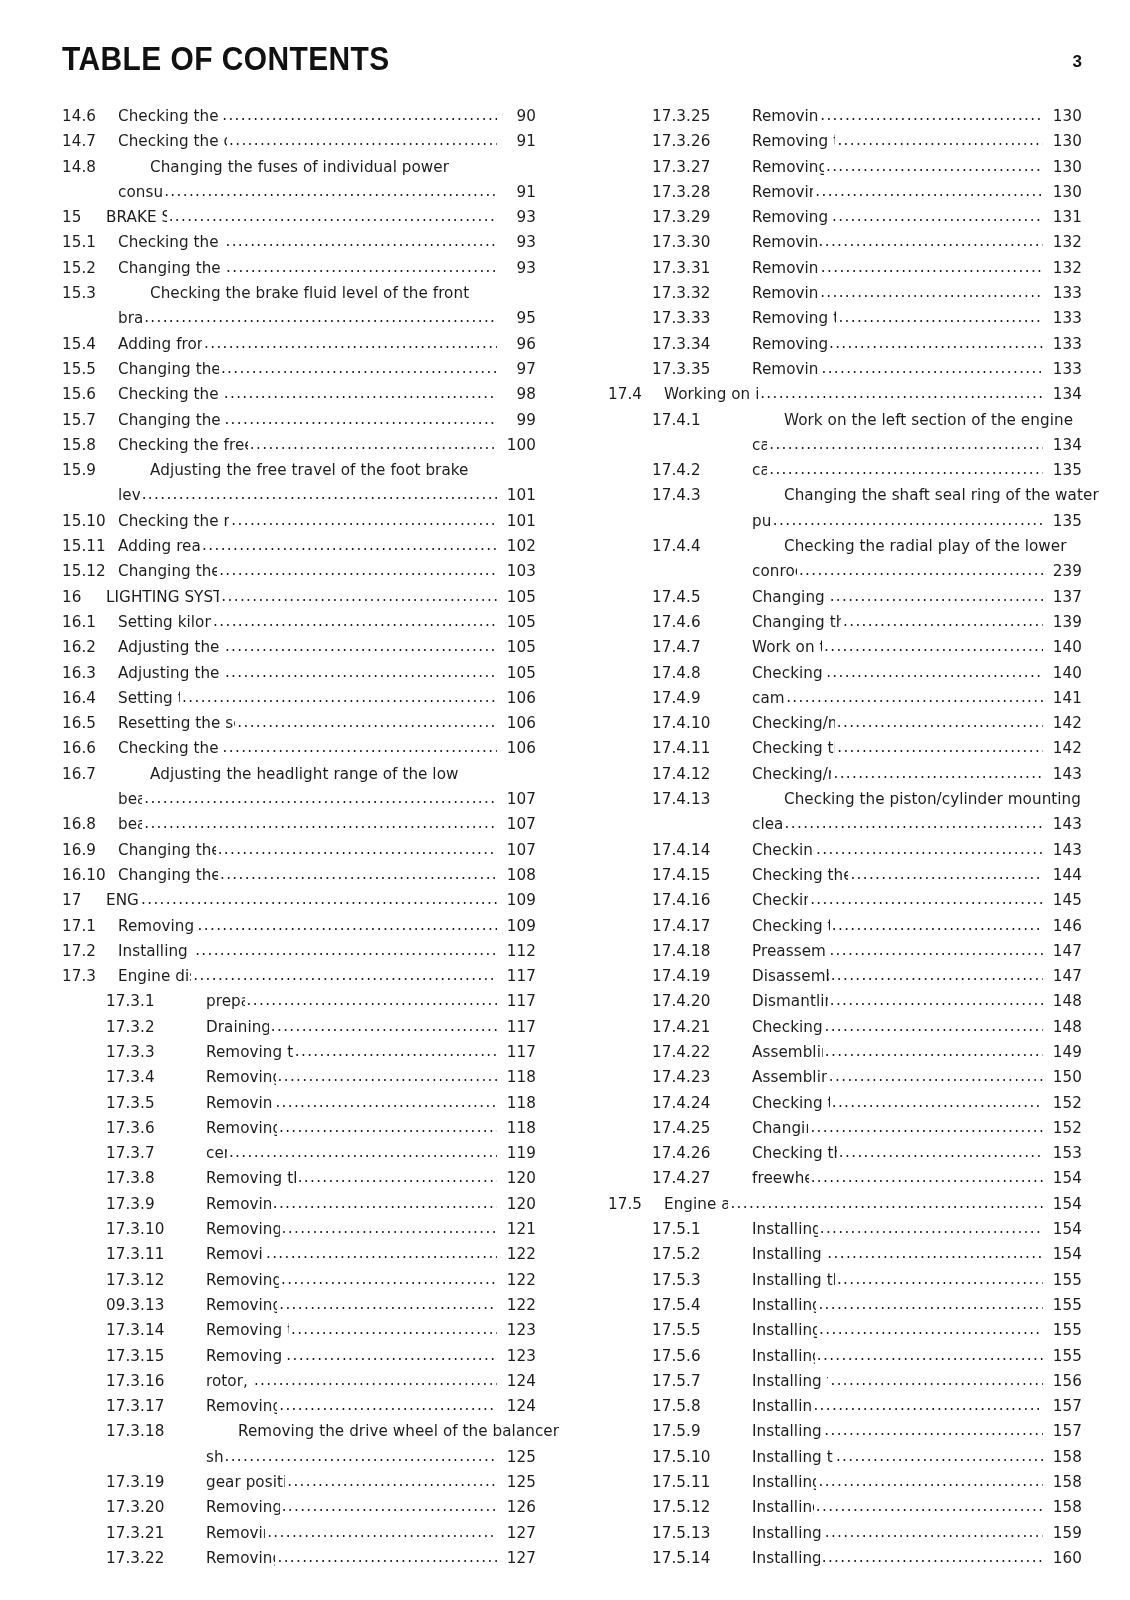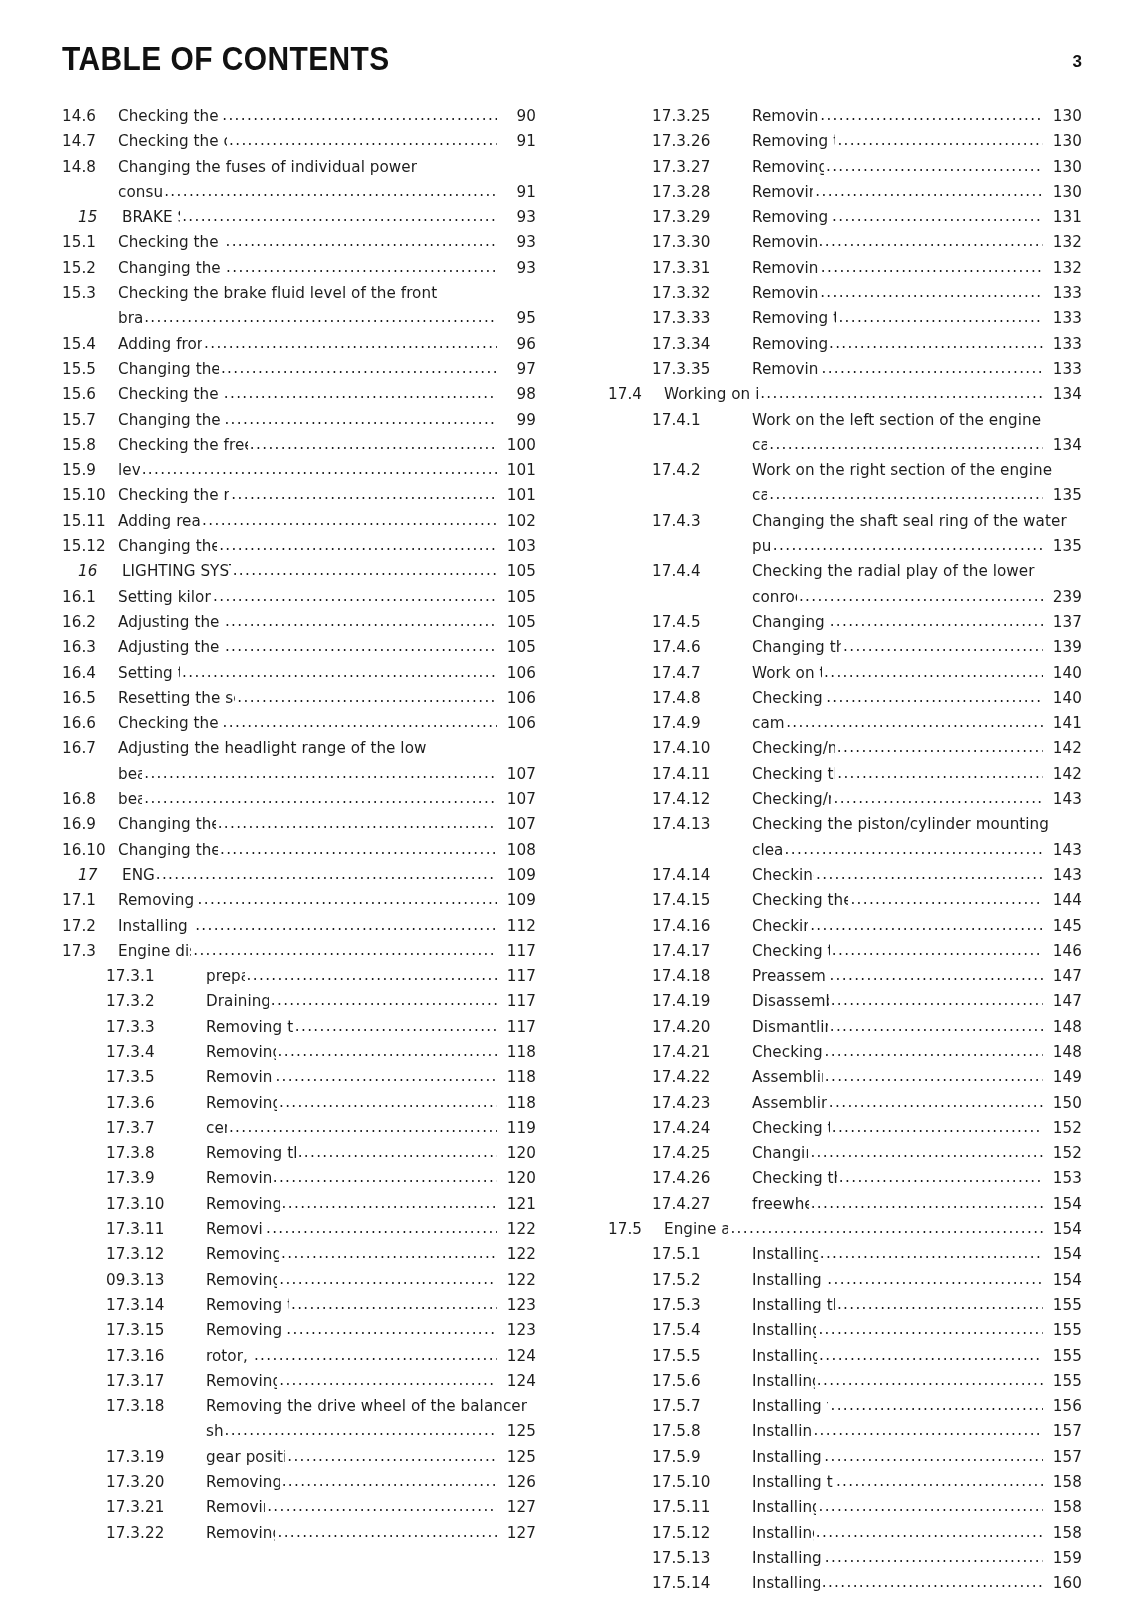--- a/index.html
+++ b/index.html
@@ -77,21 +77,21 @@
     letter-spacing: 0.06px;
     color: #1d1d1d;
   }
 
   .num {
     flex: 0 0 auto;
     white-space: nowrap;
     text-align: left;
   }
   
-  .lvl1 > .num { width: 44px; margin-left: 16px; font-style: italic; }
+  .lvl1 > .num { width: 44px; margin-left: 0px; }
   .lvl2 > .num { width: 56px; }
   .lvl3 > .num { width: 100px; margin-left: 44px; }
 
   .body-cell {
     flex: 1 1 auto;
     min-width: 0;
   }
   .lvl3 > .body-cell { padding-left: 0px; }
 
   .linewrap {
@@ -121,20 +121,21 @@
     content: "......................................................................................................";
   }
   .pg {
     flex: 0 0 34px;
     text-align: right;
     white-space: nowrap;
     padding-left: 4px;
   }
   .plain-line {
     white-space: nowrap;
+    margin-left: 32px;
   }
 </style>
 </head>
 <body>
 
 <div class="page">
 
   <div class="header">
     <div class="doc-title">TABLE OF CONTENTS</div>
     <div class="page-number">3</div>
@@ -260,20 +261,21 @@
             <div class="linewrap">
               <span class="title-text">Checking the free travel of foot brake lever</span>
               <span class="leader"></span>
               <span class="pg">100</span>
             </div>
           </div>
         </div>
         <div class="toc-entry lvl2">
           <div class="num">15.9</div>
           <div class="body-cell">
+            <div class="plain-line">Adjusting the free travel of the foot brake</div>
             <div class="linewrap">
               <span class="title-text">lever</span>
               <span class="leader"></span>
               <span class="pg">101</span>
             </div>
           </div>
         </div>
         <div class="toc-entry lvl2">
           <div class="num">15.10</div>
           <div class="body-cell">
@@ -805,21 +807,20 @@
             <div class="linewrap">
               <span class="title-text">case</span>
               <span class="leader"></span>
               <span class="pg">134</span>
             </div>
           </div>
         </div>
         <div class="toc-entry lvl3">
           <div class="num">17.4.2</div>
           <div class="body-cell">
-            <div class="plain-line">Work on the right section of the engine</div>
             <div class="linewrap">
               <span class="title-text">case</span>
               <span class="leader"></span>
               <span class="pg">135</span>
             </div>
           </div>
         </div>
         <div class="toc-entry lvl3">
           <div class="num">17.4.3</div>
           <div class="body-cell">

